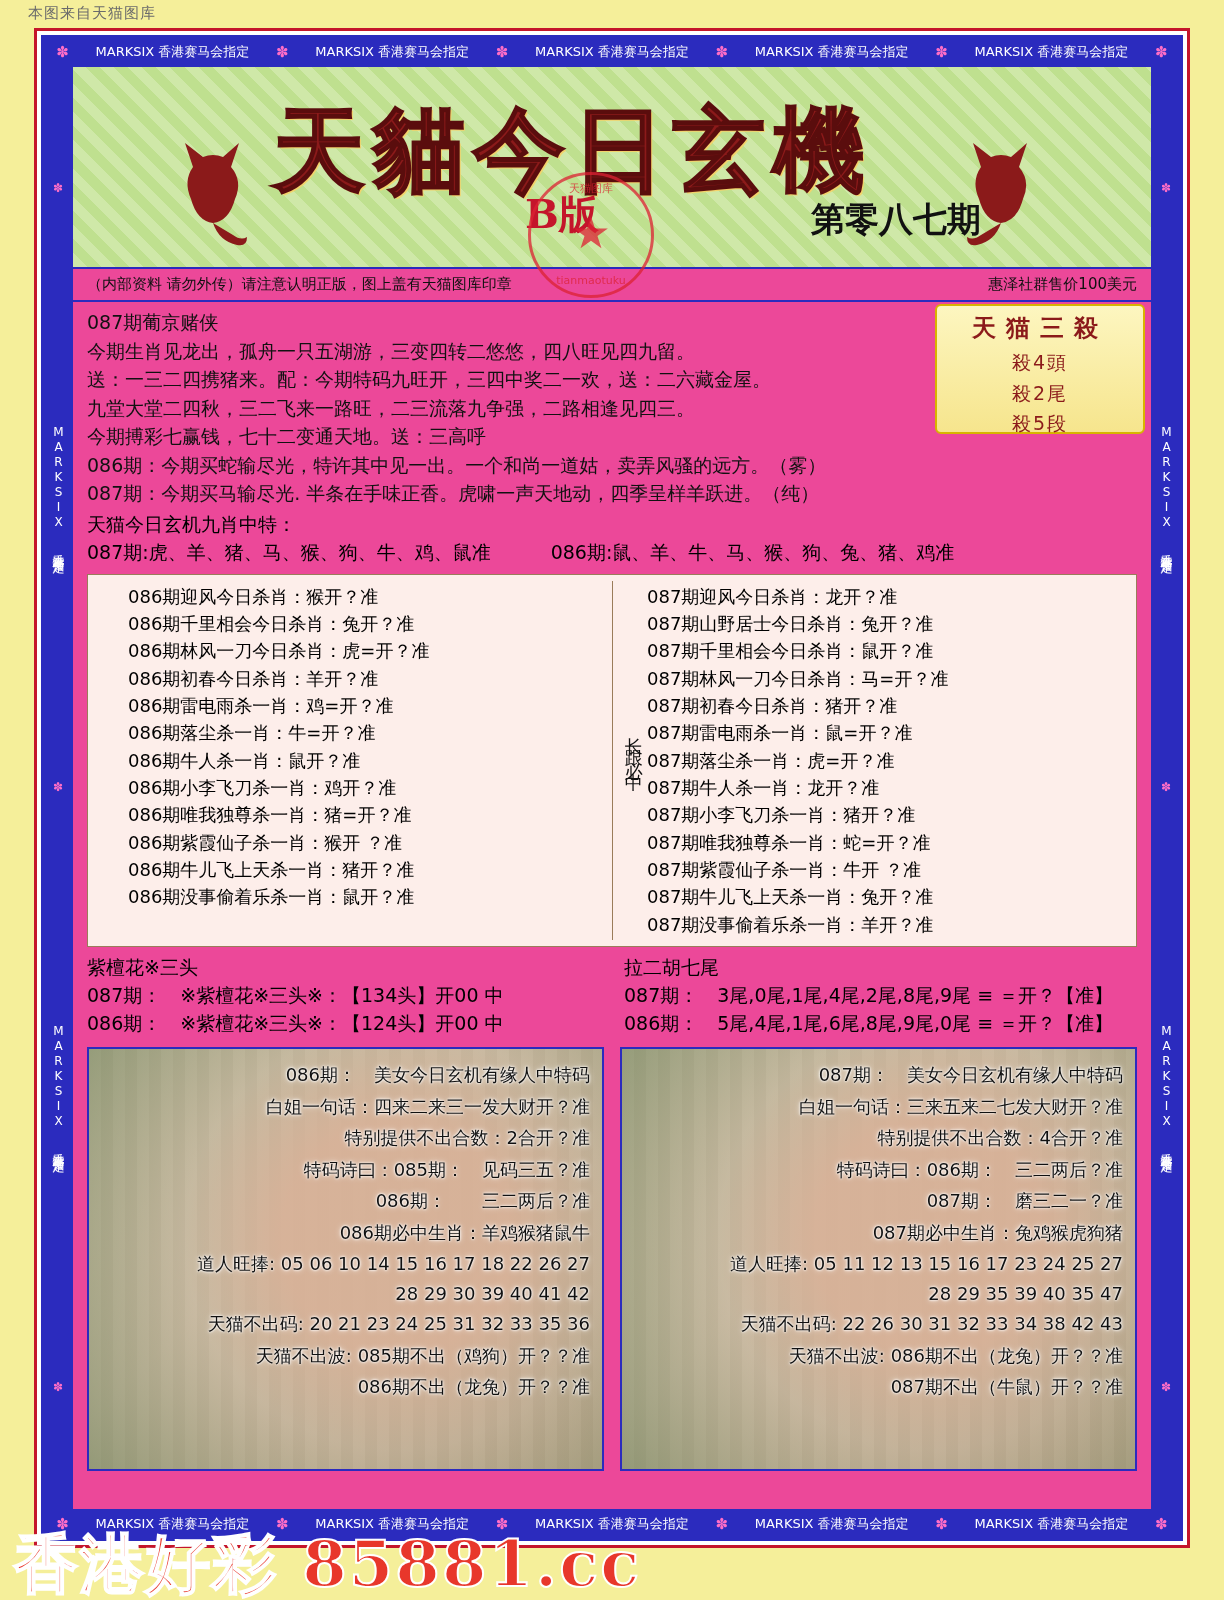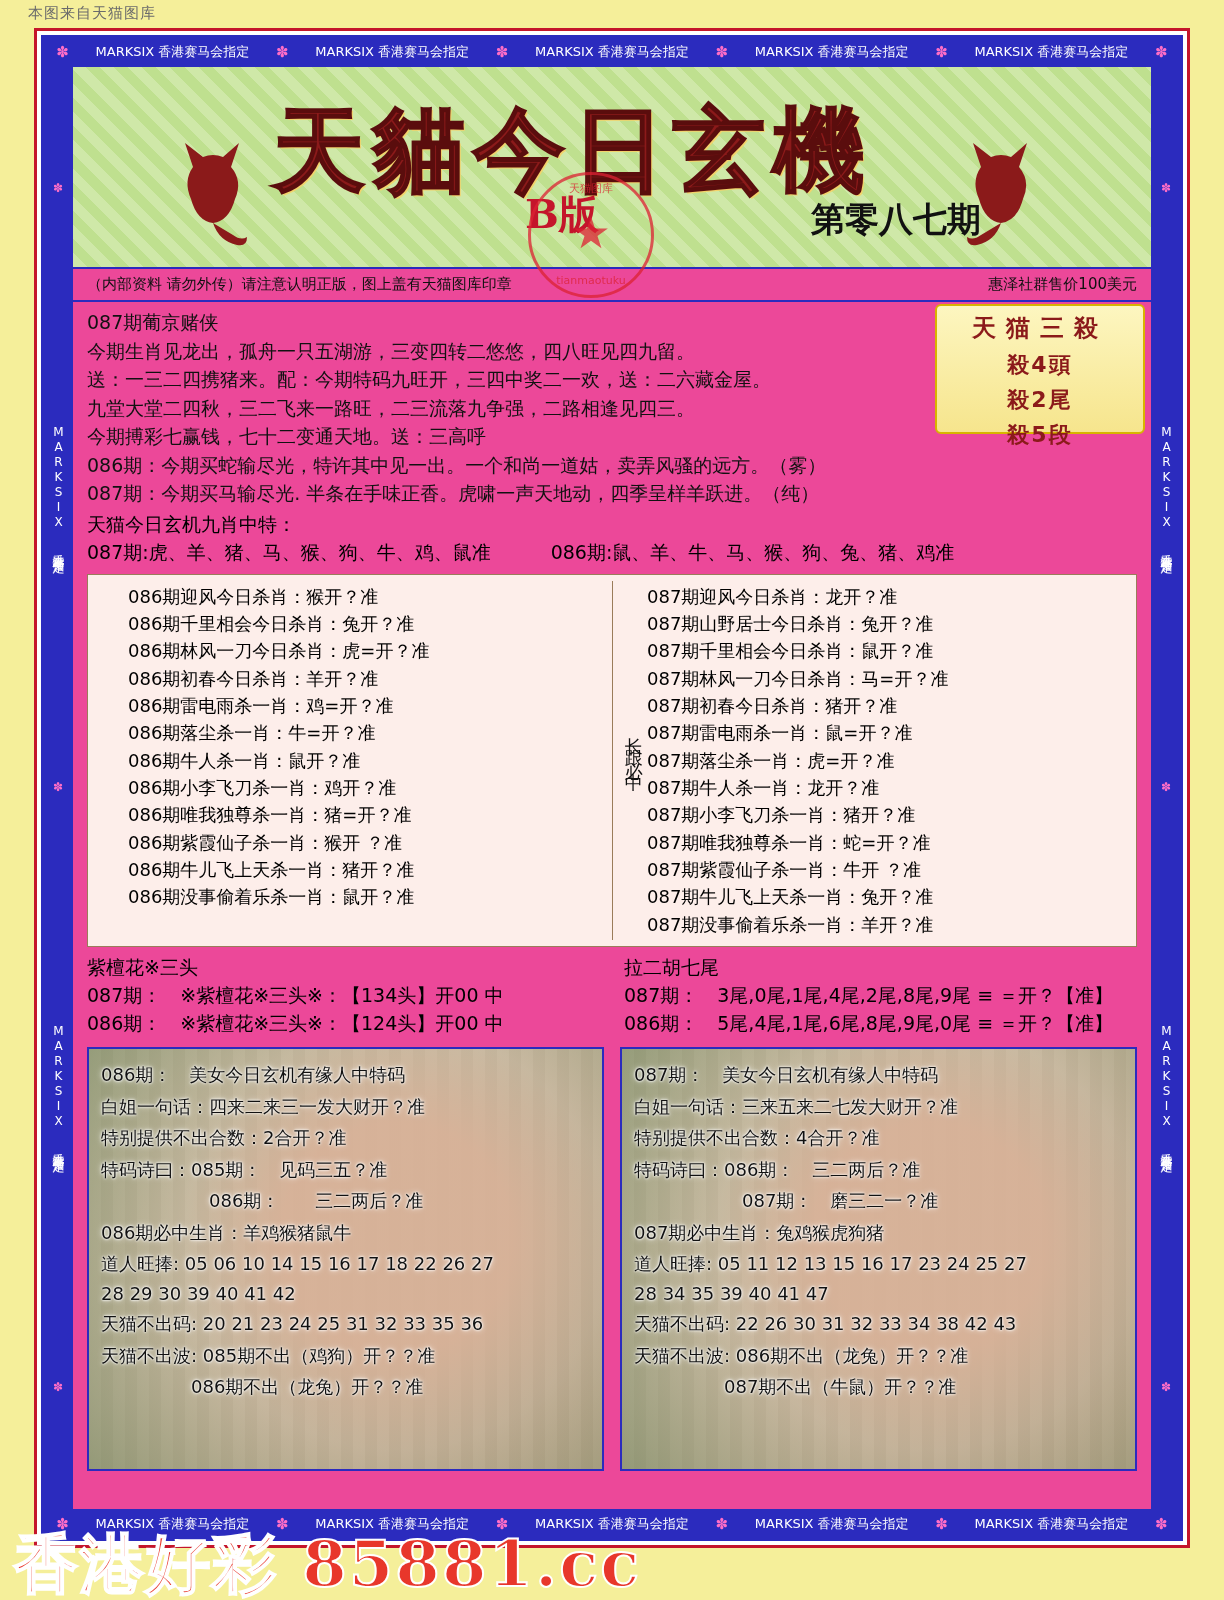--- a/index.html
+++ b/index.html
@@ -75,41 +75,41 @@
     padding:6px 14px;font-size:15px;color:#111;border-top:2px solid #2b2bbe;border-bottom:2px solid #2b2bbe;
   }
   .body{padding:6px 14px 0 14px;font-size:19px;color:#111;line-height:1.5;position:relative;}
   .body .ln{white-space:nowrap;}
   .sankill{
     position:absolute;right:6px;top:2px;width:210px;height:130px;
     background:linear-gradient(#fdf6c0,#f6e58d);border:2px solid #d8b400;border-radius:6px;
     text-align:center;padding-top:4px;box-sizing:border-box;
   }
   .sankill .t{font-size:24px;font-weight:bold;color:#8b1a1a;letter-spacing:10px;}
-  .sankill .r{font-size:22px;font-weight:bold;color:#8b1a1a;margin-top:2px;letter-spacing:2px;}
+  .sankill .r{font-size:19px;font-weight:normal;color:#8b1a1a;margin-top:2px;letter-spacing:2px;}
   .nine{padding:4px 14px 2px 14px;font-size:19px;}
   .nine-row{display:flex;gap:60px;margin-top:2px;}
   .nine-row>div{white-space:nowrap;}
   .killbox{
     margin:6px 14px;border:1px solid #9a7c5a;background:#fdeeea;
     display:flex;position:relative;padding:8px 0;
   }
   .killcol{flex:1;padding-left:40px;}
   .killcol.right{padding-left:30px;}
   .killcol div{font-size:18px;line-height:1.52;white-space:nowrap;}
   .vsep{position:absolute;left:50%;top:6px;bottom:6px;border-left:1px solid #9a7c5a;}
   .vtext{
     position:absolute;left:50.6%;top:148px;width:30px;text-align:center;
     font-size:18px;line-height:1.6;color:#111;
   }
   .twocol{display:flex;padding:2px 14px;font-size:19px;gap:24px;}
   .twocol>div{flex:1;}
   .twocol .hd{margin-bottom:2px;}
   .twocol .ln{white-space:nowrap;margin-bottom:2px;}
-  .cards{display:flex;gap:16px;padding:6px 14px 0 14px;}
+  .cards{display:flex;gap:16px;padding:6px 14px 0 14px;text-align:right;}
   .card{
     flex:1;border:2px solid #2b2bbe;position:relative;height:420px;overflow:hidden;
     background:linear-gradient(135deg,#cfd8c0,#e7e0cf 40%,#cdb9a4);
   }
   .card .photo{
     position:absolute;inset:0;
     background:
       radial-gradient(circle at 60% 45%,rgba(214,176,150,.95) 0 30%,rgba(180,160,130,.6) 55%,rgba(120,130,90,.75) 100%),
       repeating-linear-gradient(90deg,rgba(255,255,255,.08) 0 12px,rgba(0,0,0,.05) 12px 24px);
   }
@@ -297,21 +297,21 @@
         <div class="card">
           <div class="photo"></div>
           <div class="lines">
             <div>087期：　美女今日玄机有缘人中特码</div>
             <div>白姐一句话：三来五来二七发大财开？准</div>
             <div>特别提供不出合数：4合开？准</div>
             <div>特码诗曰：086期：　三二两后？准</div>
             <div>　　　　　　087期：　磨三二一？准</div>
             <div>087期必中生肖：兔鸡猴虎狗猪</div>
             <div>道人旺捧: 05 11 12 13 15 16 17 23 24 25 27</div>
-            <div class="tight">28 34 35 39 40 41 47</div>
+            <div class="tight">28 29 35 39 40 35 47</div>
             <div>天猫不出码: 22 26 30 31 32 33 34 38 42 43</div>
             <div>天猫不出波: 086期不出（龙兔）开？？准</div>
             <div>　　　　　087期不出（牛鼠）开？？准</div>
           </div>
         </div>
       </div>
 
     </div>
   </div>
 </div>

